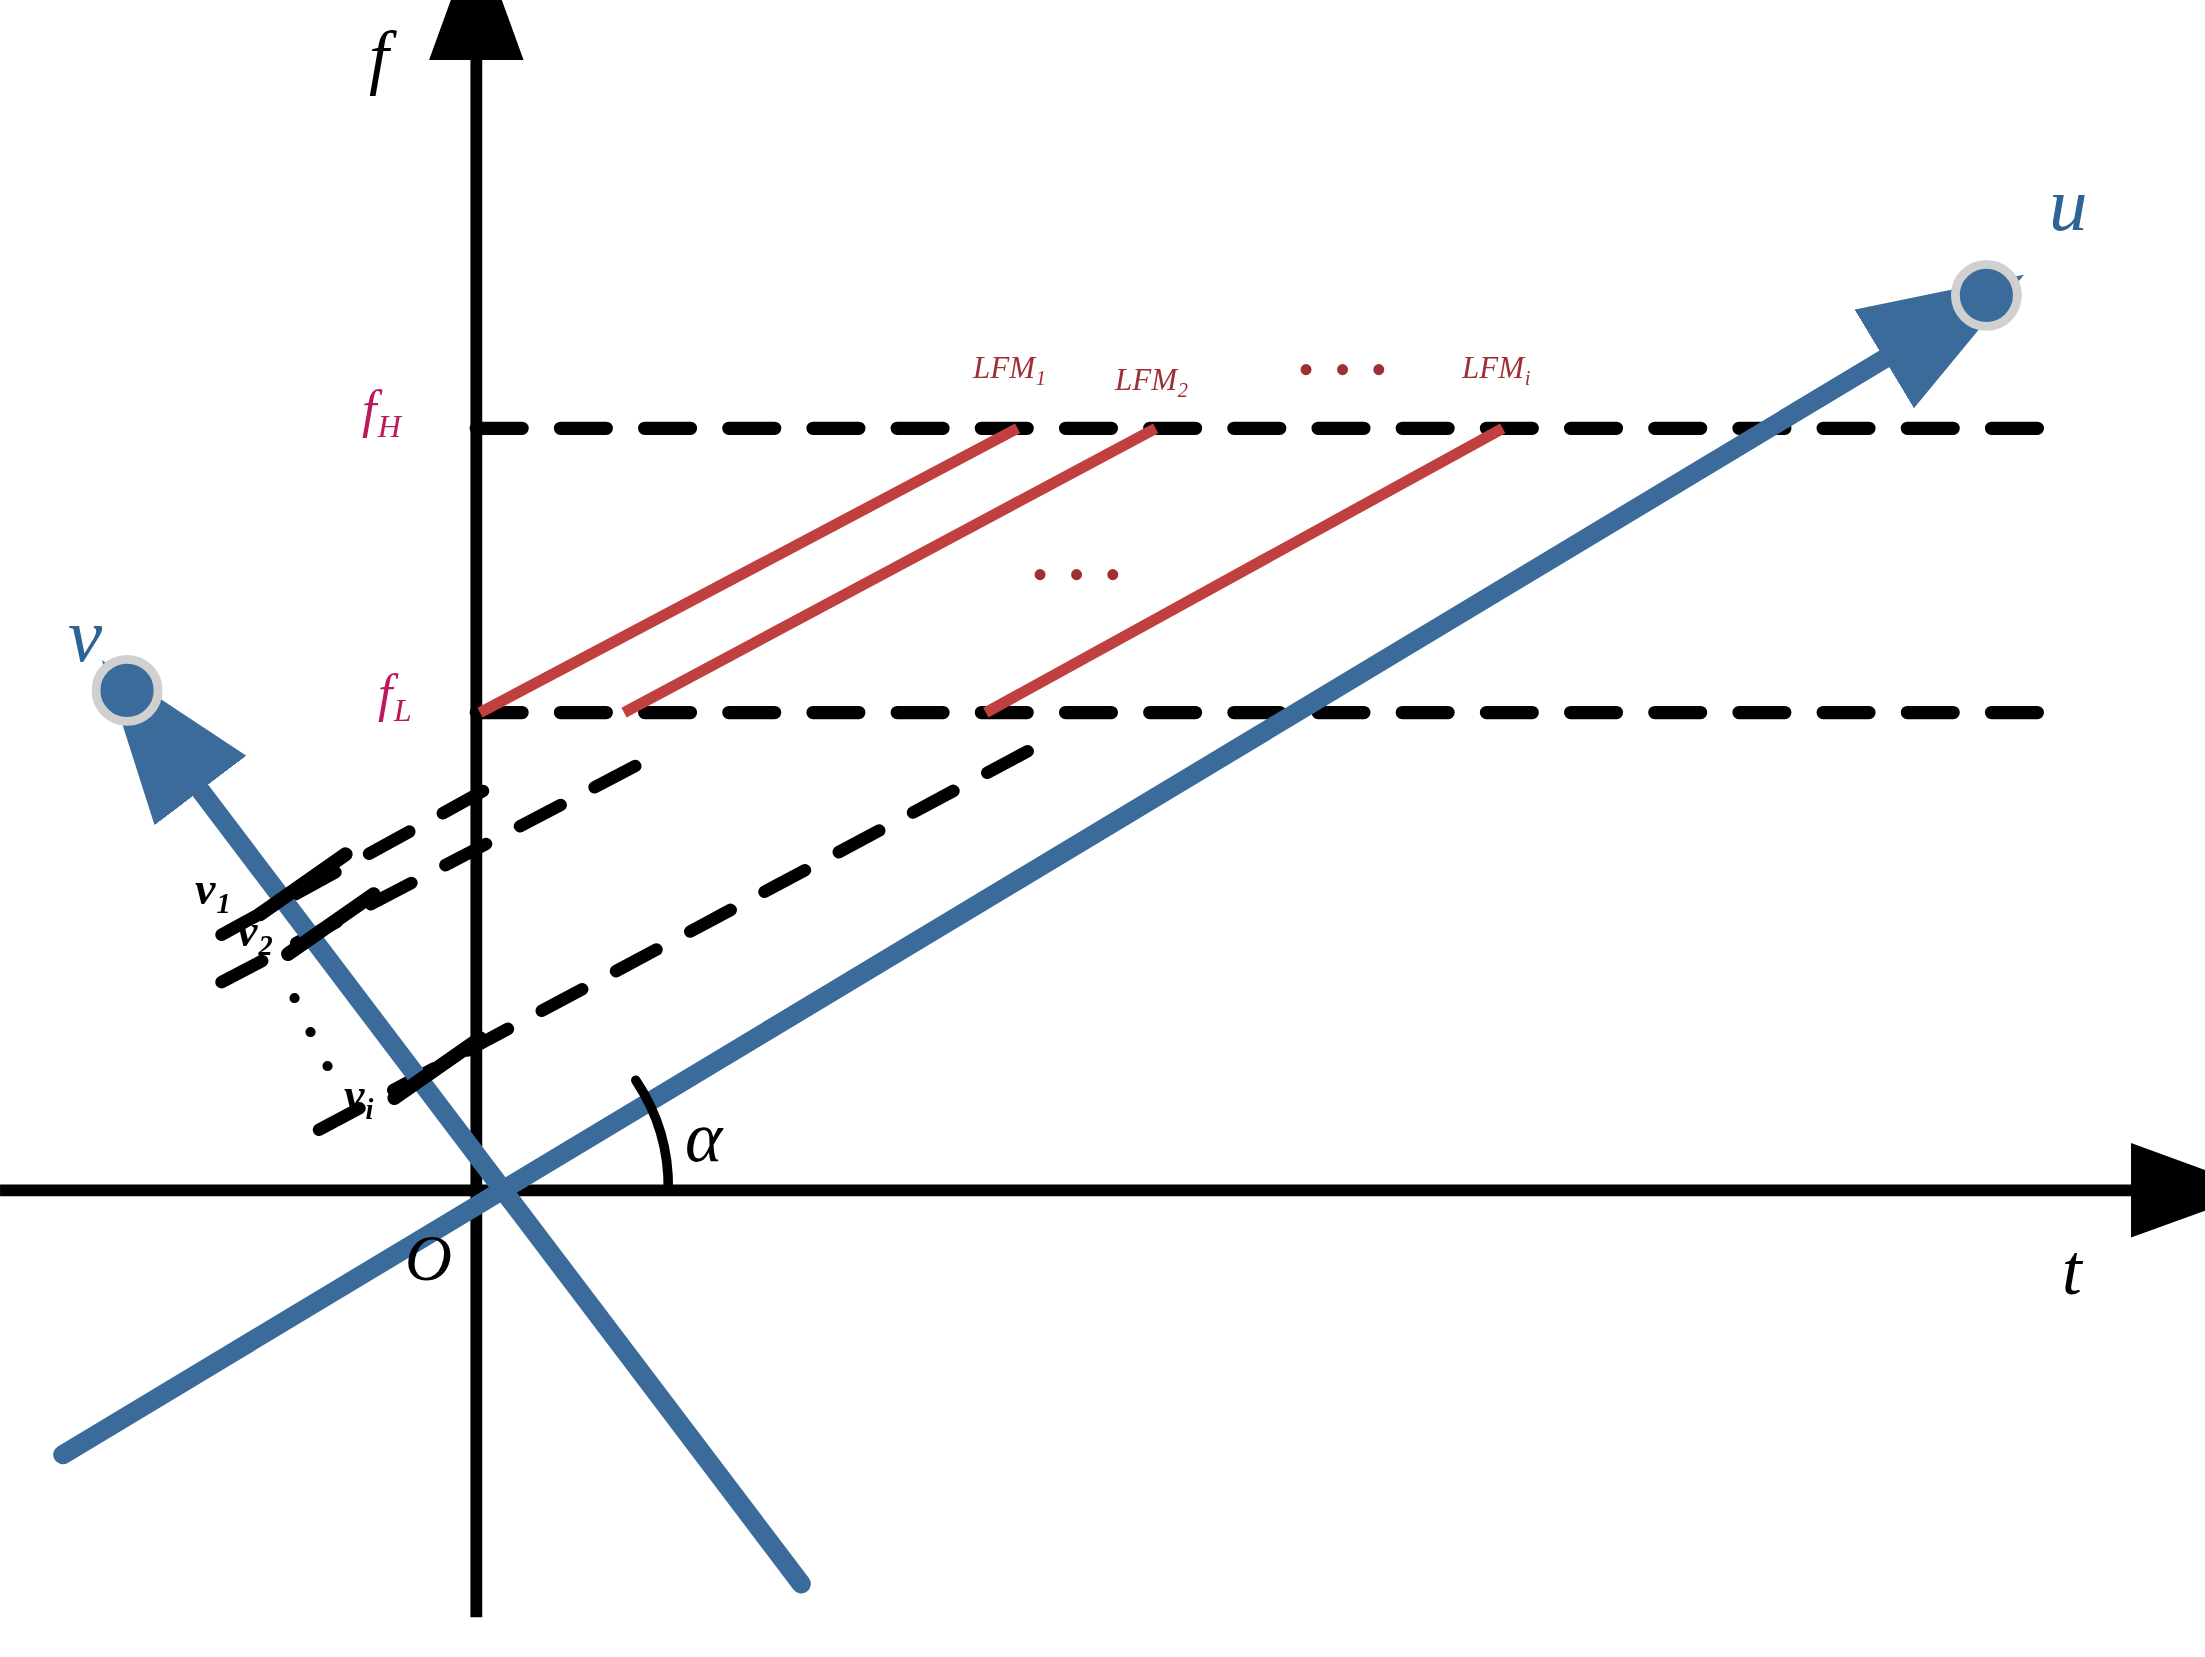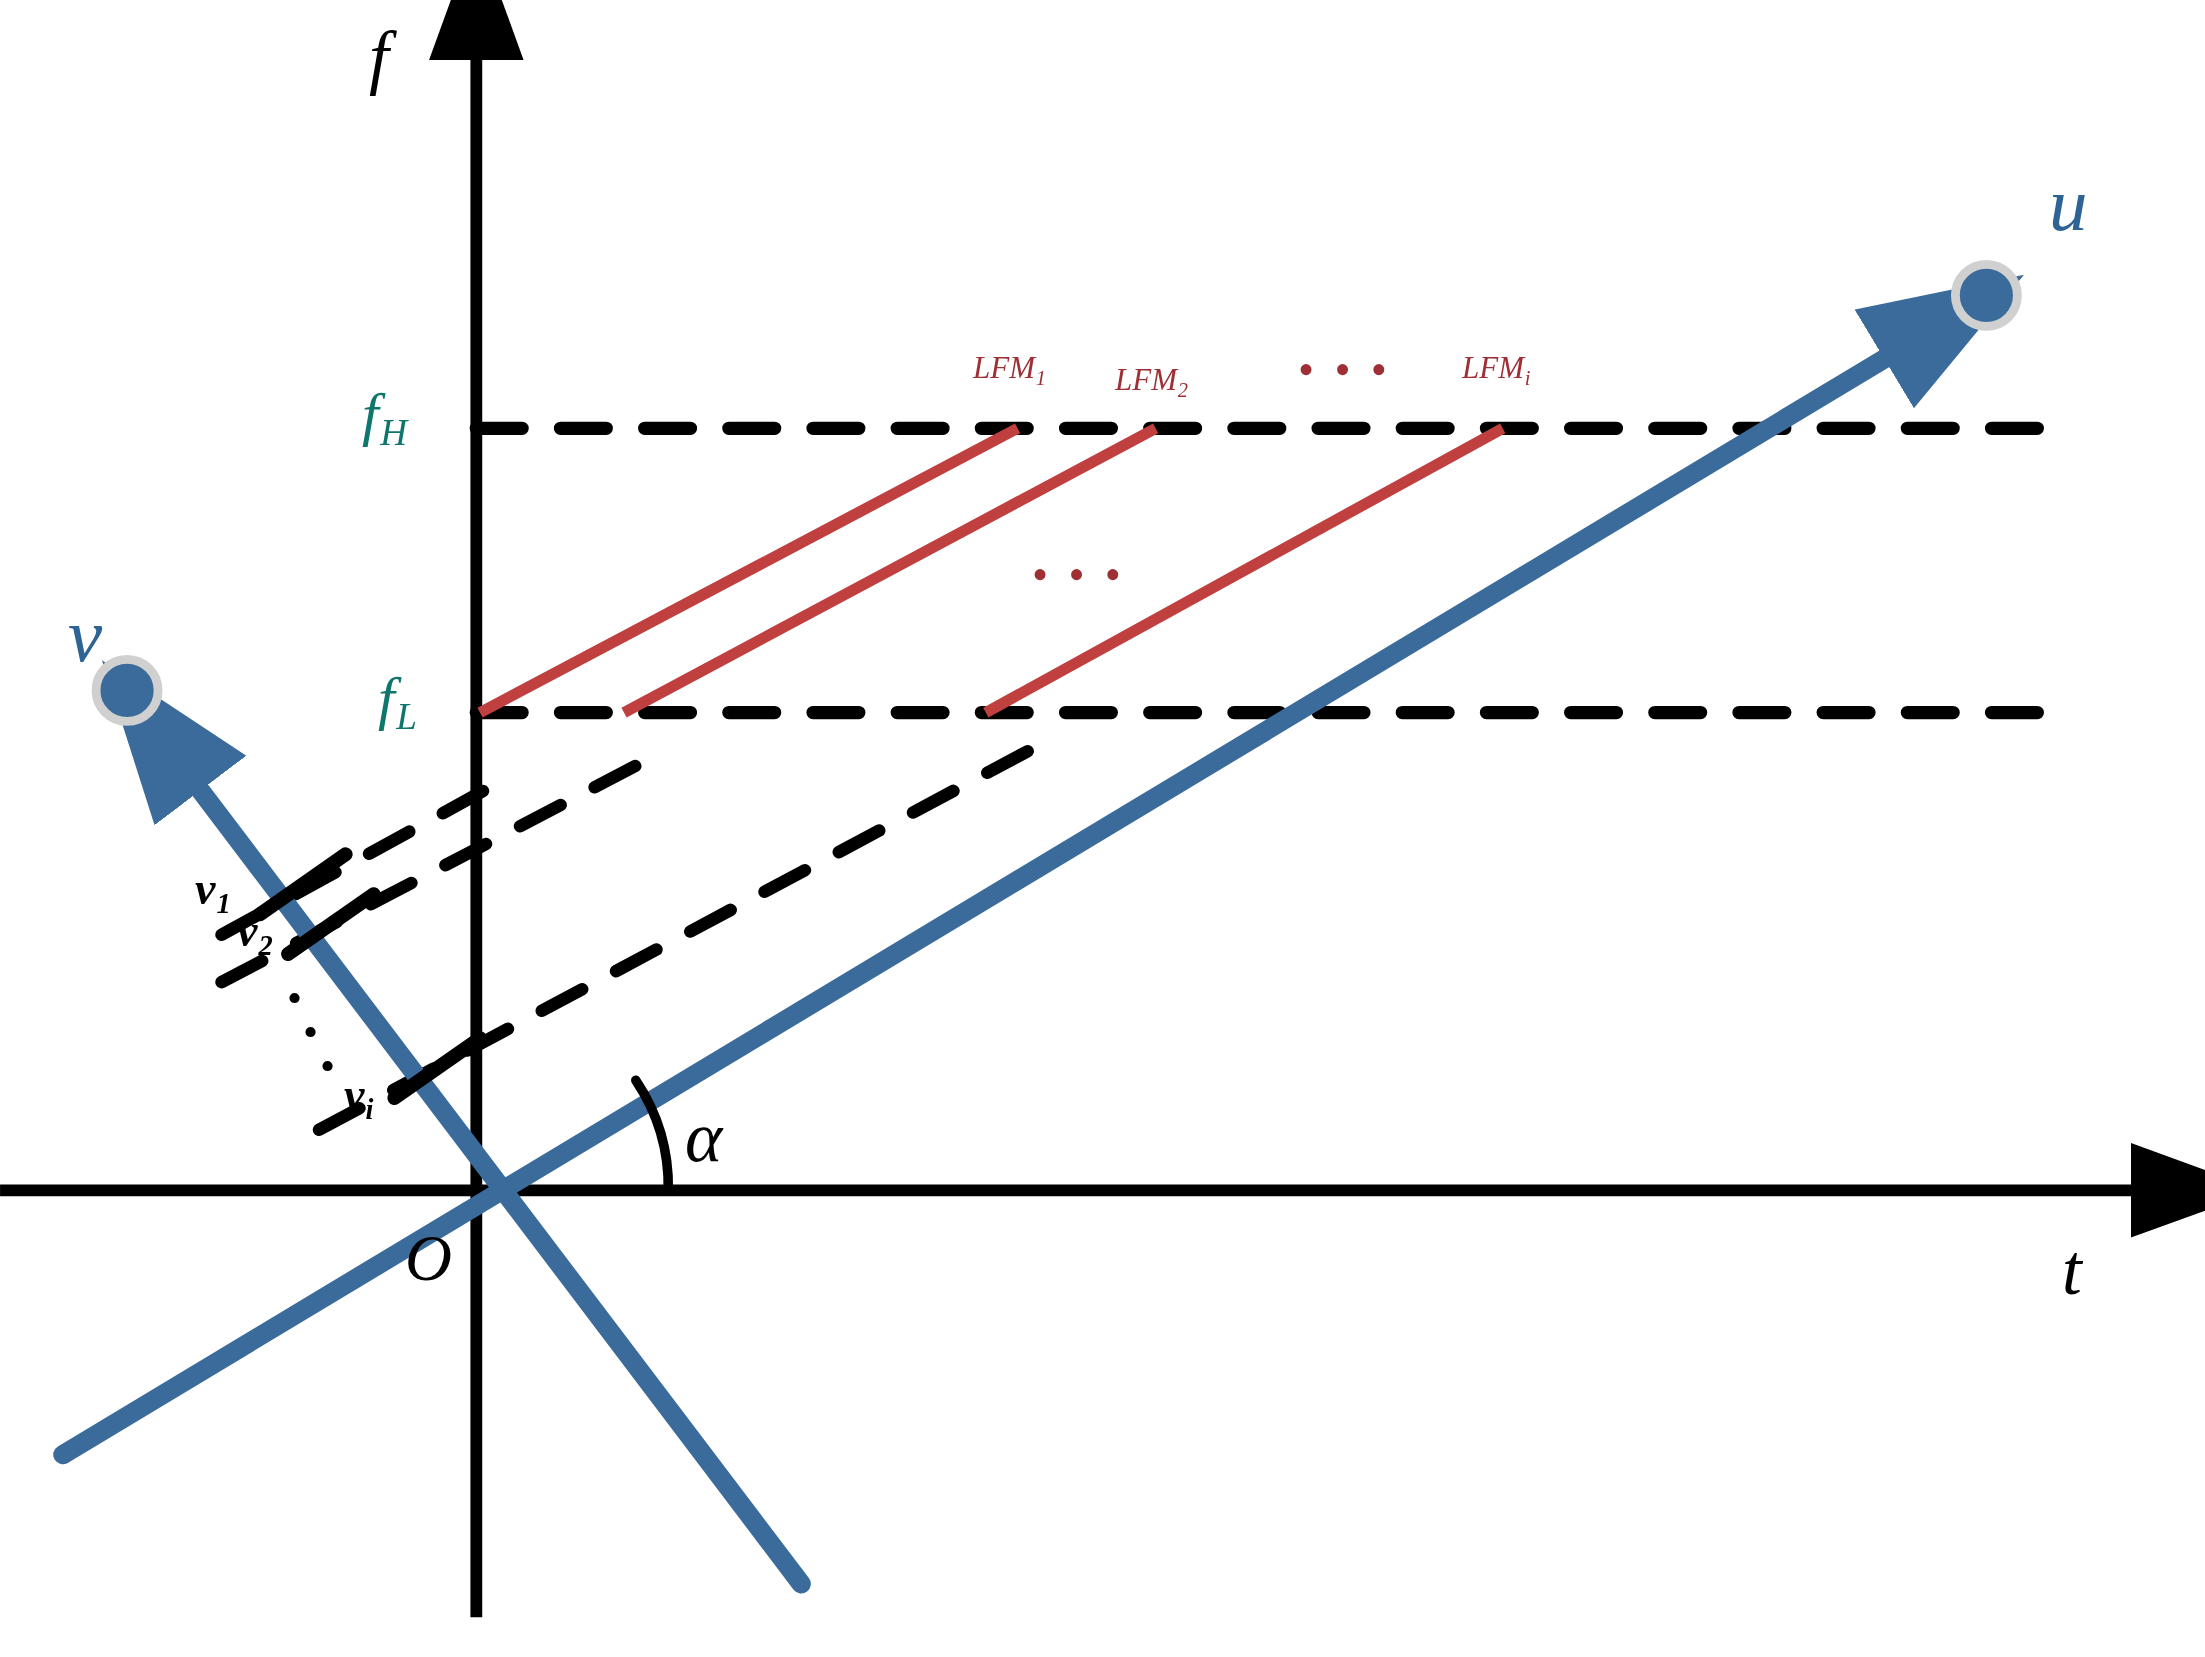--- a/index.html
+++ b/index.html
@@ -42,22 +42,22 @@
     vertical-align: baseline;
     position: relative;
     top: 0.30em;
     left: 0.04em;
   }
   .lbl-axis {
     color: #000000;
     font-size: 71px;
   }
   .lbl-freq {
-    color: #0f766e;
-    font-size: 60px;
+    color: #be185d;
+    font-size: 52px;
   }
   .lbl-vec {
     color: #2E6395;
     font-size: 77px;
   }
   .lbl-alpha {
     color: #000000;
     font-size: 71px;
   }
   .lbl-origin {

